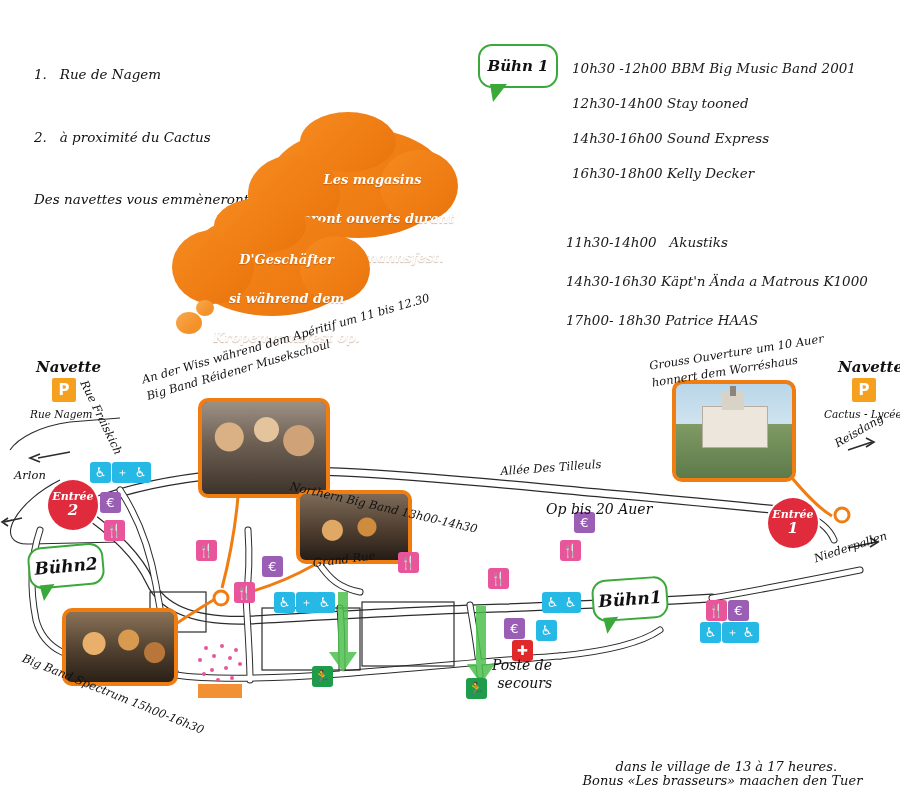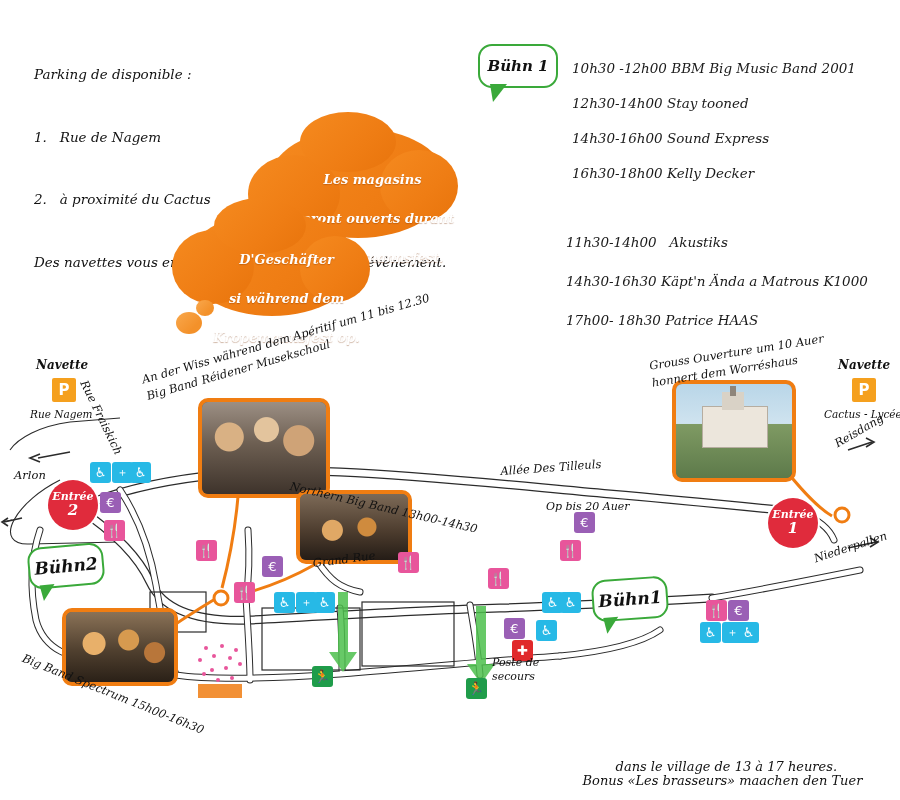--- a/index.html
+++ b/index.html
@@ -169,21 +169,21 @@
     line-height: 1.05;
     box-shadow: 0 0 0 2px #fff;
   }
   .entree .num { font-size: 15px; }
 
   .navette-label {
     position: absolute;
     font-family: "DejaVu Serif", serif;
     font-style: italic;
     font-weight: bold;
-    font-size: 12px;
+    font-size: 15px;
     color: #111;
     white-space: pre;
     text-align: center;
   }
   .parking-p {
     position: absolute;
     width: 24px; height: 24px;
     background: #f5a01e;
     color: #fff;
     font-family: "DejaVu Sans", sans-serif;
@@ -215,34 +215,33 @@
     font-style: italic;
     font-size: 13px;
     color: #111;
     white-space: pre;
     line-height: 1.7;
   }
   .small-note {
     position: absolute;
     font-family: "DejaVu Serif", serif;
     font-style: italic;
-    font-size: 11px;
-    color: #111;
-    white-space: pre;
-    text-align: left;
+    font-size: 14px;
+    color: #111;
+    white-space: pre;
+    text-align: right;
     line-height: 1.3;
   }
 </style>
 </head>
 <body>
 
 <div class="page">
 
   <div class="hand abs" id="info-parking">
-    <span class="line">Parking de disponible :</span>
     <span class="line">1.   Rue de Nagem</span>
     <span class="line">2.   à proximité du Cactus</span>
     <span class="line">Des navettes vous emmèneront aux entrées de l'évènement.</span>
   </div>
 
 
   <div class="green-bubble" id="bubble-stage1-top">
     <span>Bühn 1</span>
     <span class="tail"></span>
   </div>

